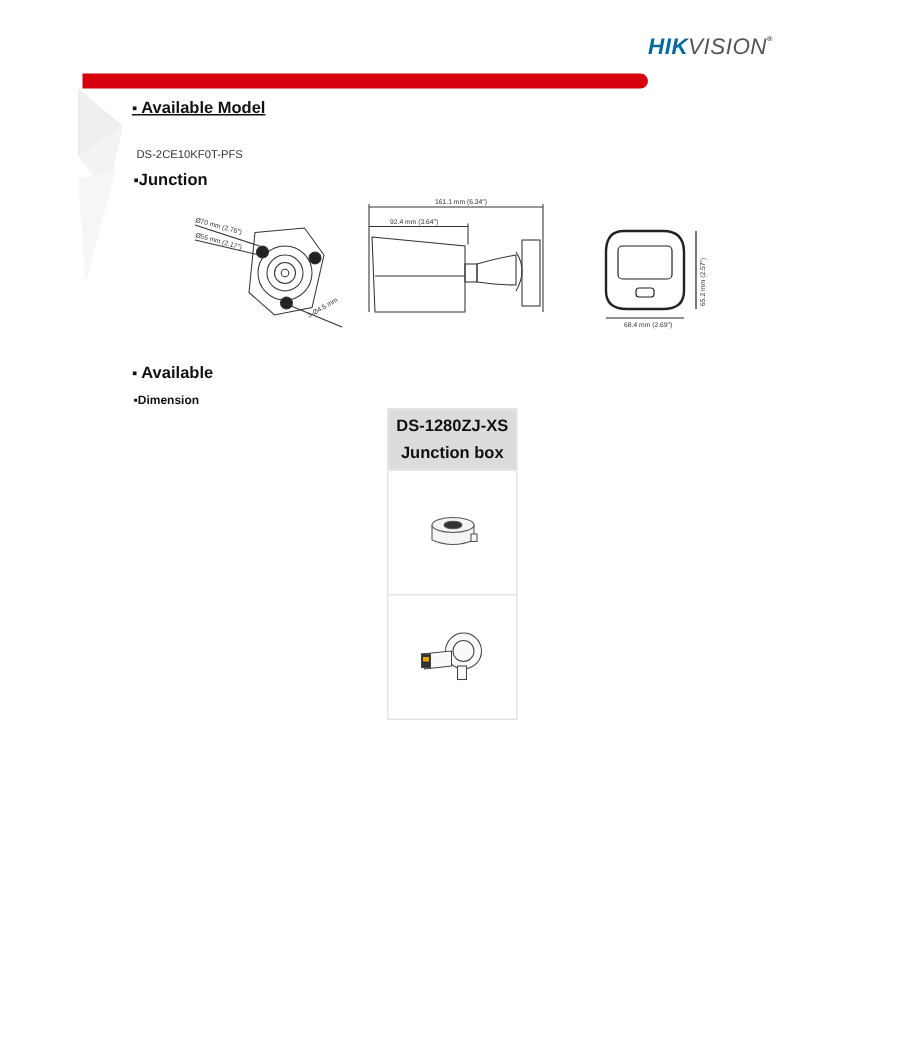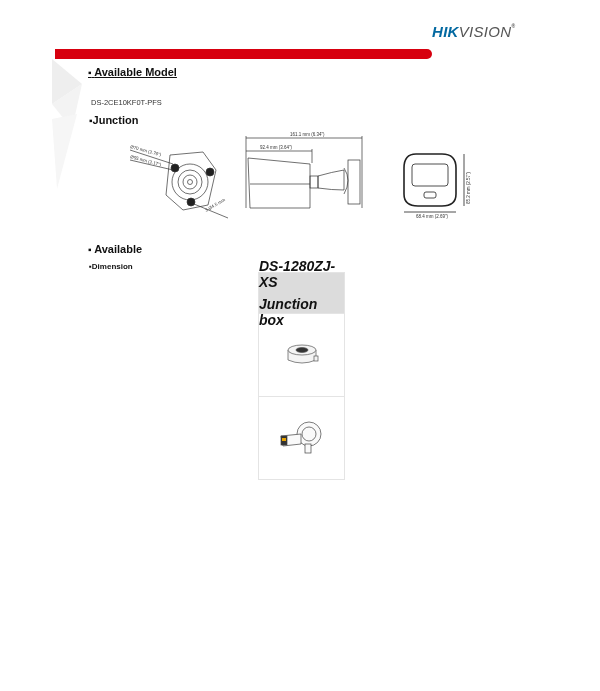--- a/index.html
+++ b/index.html
@@ -9,21 +9,21 @@
   .logo .vis{color:#555;font-weight:normal;margin-top:40px;}
   .logo .reg{font-size:5px;color:#555;vertical-align:top;font-style:normal;}
   .redbar{position:absolute;left:55px;top:49px;width:377px;height:10px;background:#d7000f;border-radius:0 5px 5px 0;}
   .deco{position:absolute;left:52px;top:59px;width:40px;height:130px;}
   .h{position:absolute;font-weight:bold;color:#111;}
   .bullet{font-size:10px;}
   .sub{position:absolute;font-size:7.5px;color:#333;}
   .drawing{position:absolute;}
   .table{position:absolute;left:258px;top:272px;width:85px;border:1px solid #e4e4e4;}
   .thead{background:#dcdcdc;height:40px;display:flex;flex-direction:column;align-items:center;justify-content:center;gap:6px;}
-  .thead span{font-size:14px;font-weight:bold;color:#111;font-style:italic;}
+  .thead span{font-size:11px;font-weight:bold;color:#111;}
   .cell{height:82px;border-top:1px solid #e4e4e4;display:flex;align-items:center;justify-content:center;}
   .dimlbl{font-size:4.5px;fill:#333;font-family:"Liberation Sans",sans-serif;}
 </style>
 </head>
 <body>
 
 <div class="logo">
   <span class="hik">HIK</span><span class="vis">VISION</span><span class="reg">®</span>
 </div>
 

